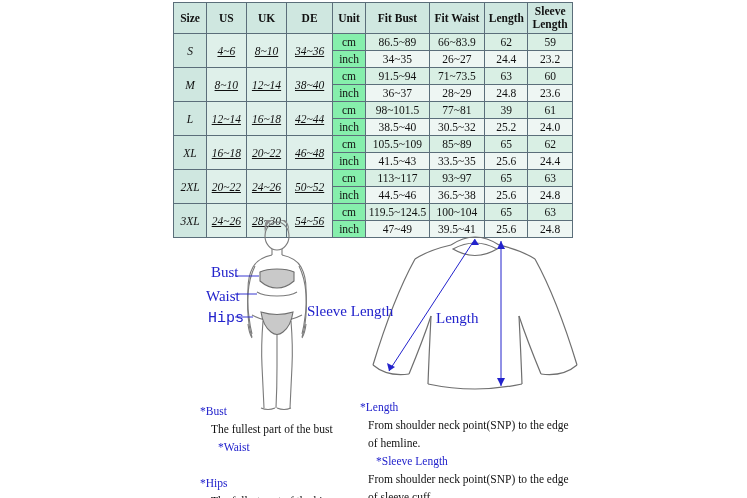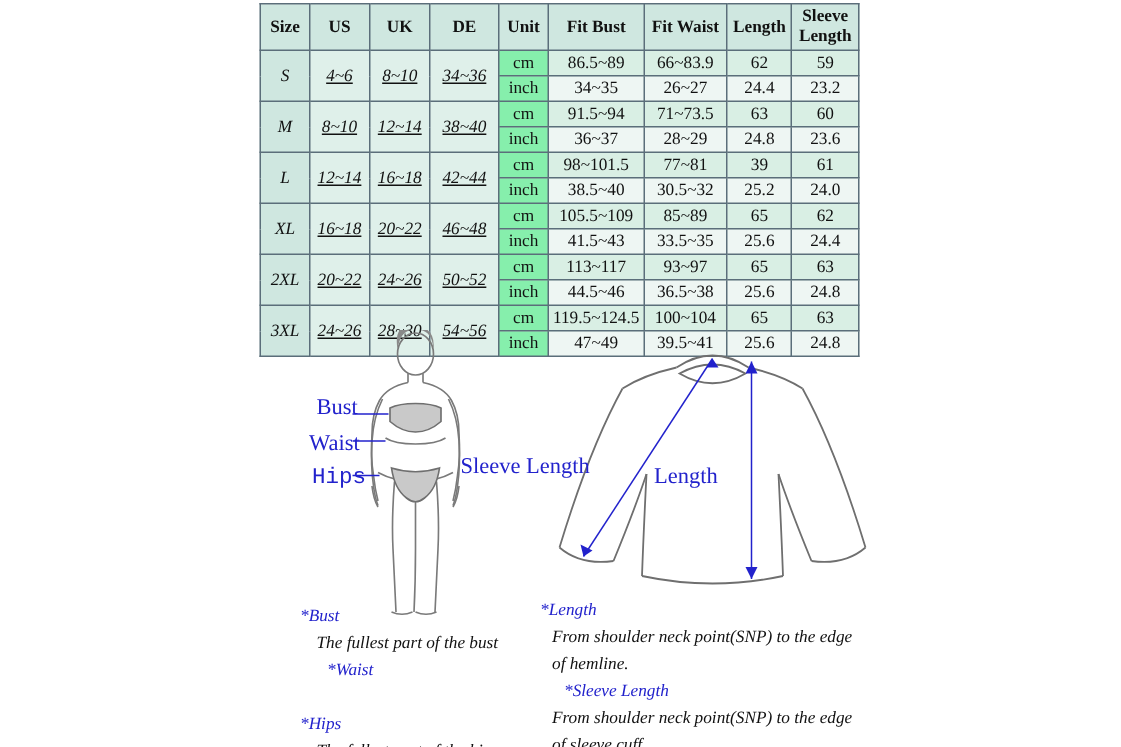--- a/index.html
+++ b/index.html
@@ -88,21 +88,20 @@
     font-family: "Liberation Serif", serif;
     white-space: nowrap;
     text-align: center;
   }
   .note {
     position: absolute;
     font-size: 11.5px;
     color: #111;
     white-space: nowrap;
     font-family: "Liberation Serif", serif;
-    font-style: italic;
   }
   .note.blue {
     color: #2222cc;
   }
   svg { display: block; }
 </style>
 </head>
 <body>
 
 <div id="page">

